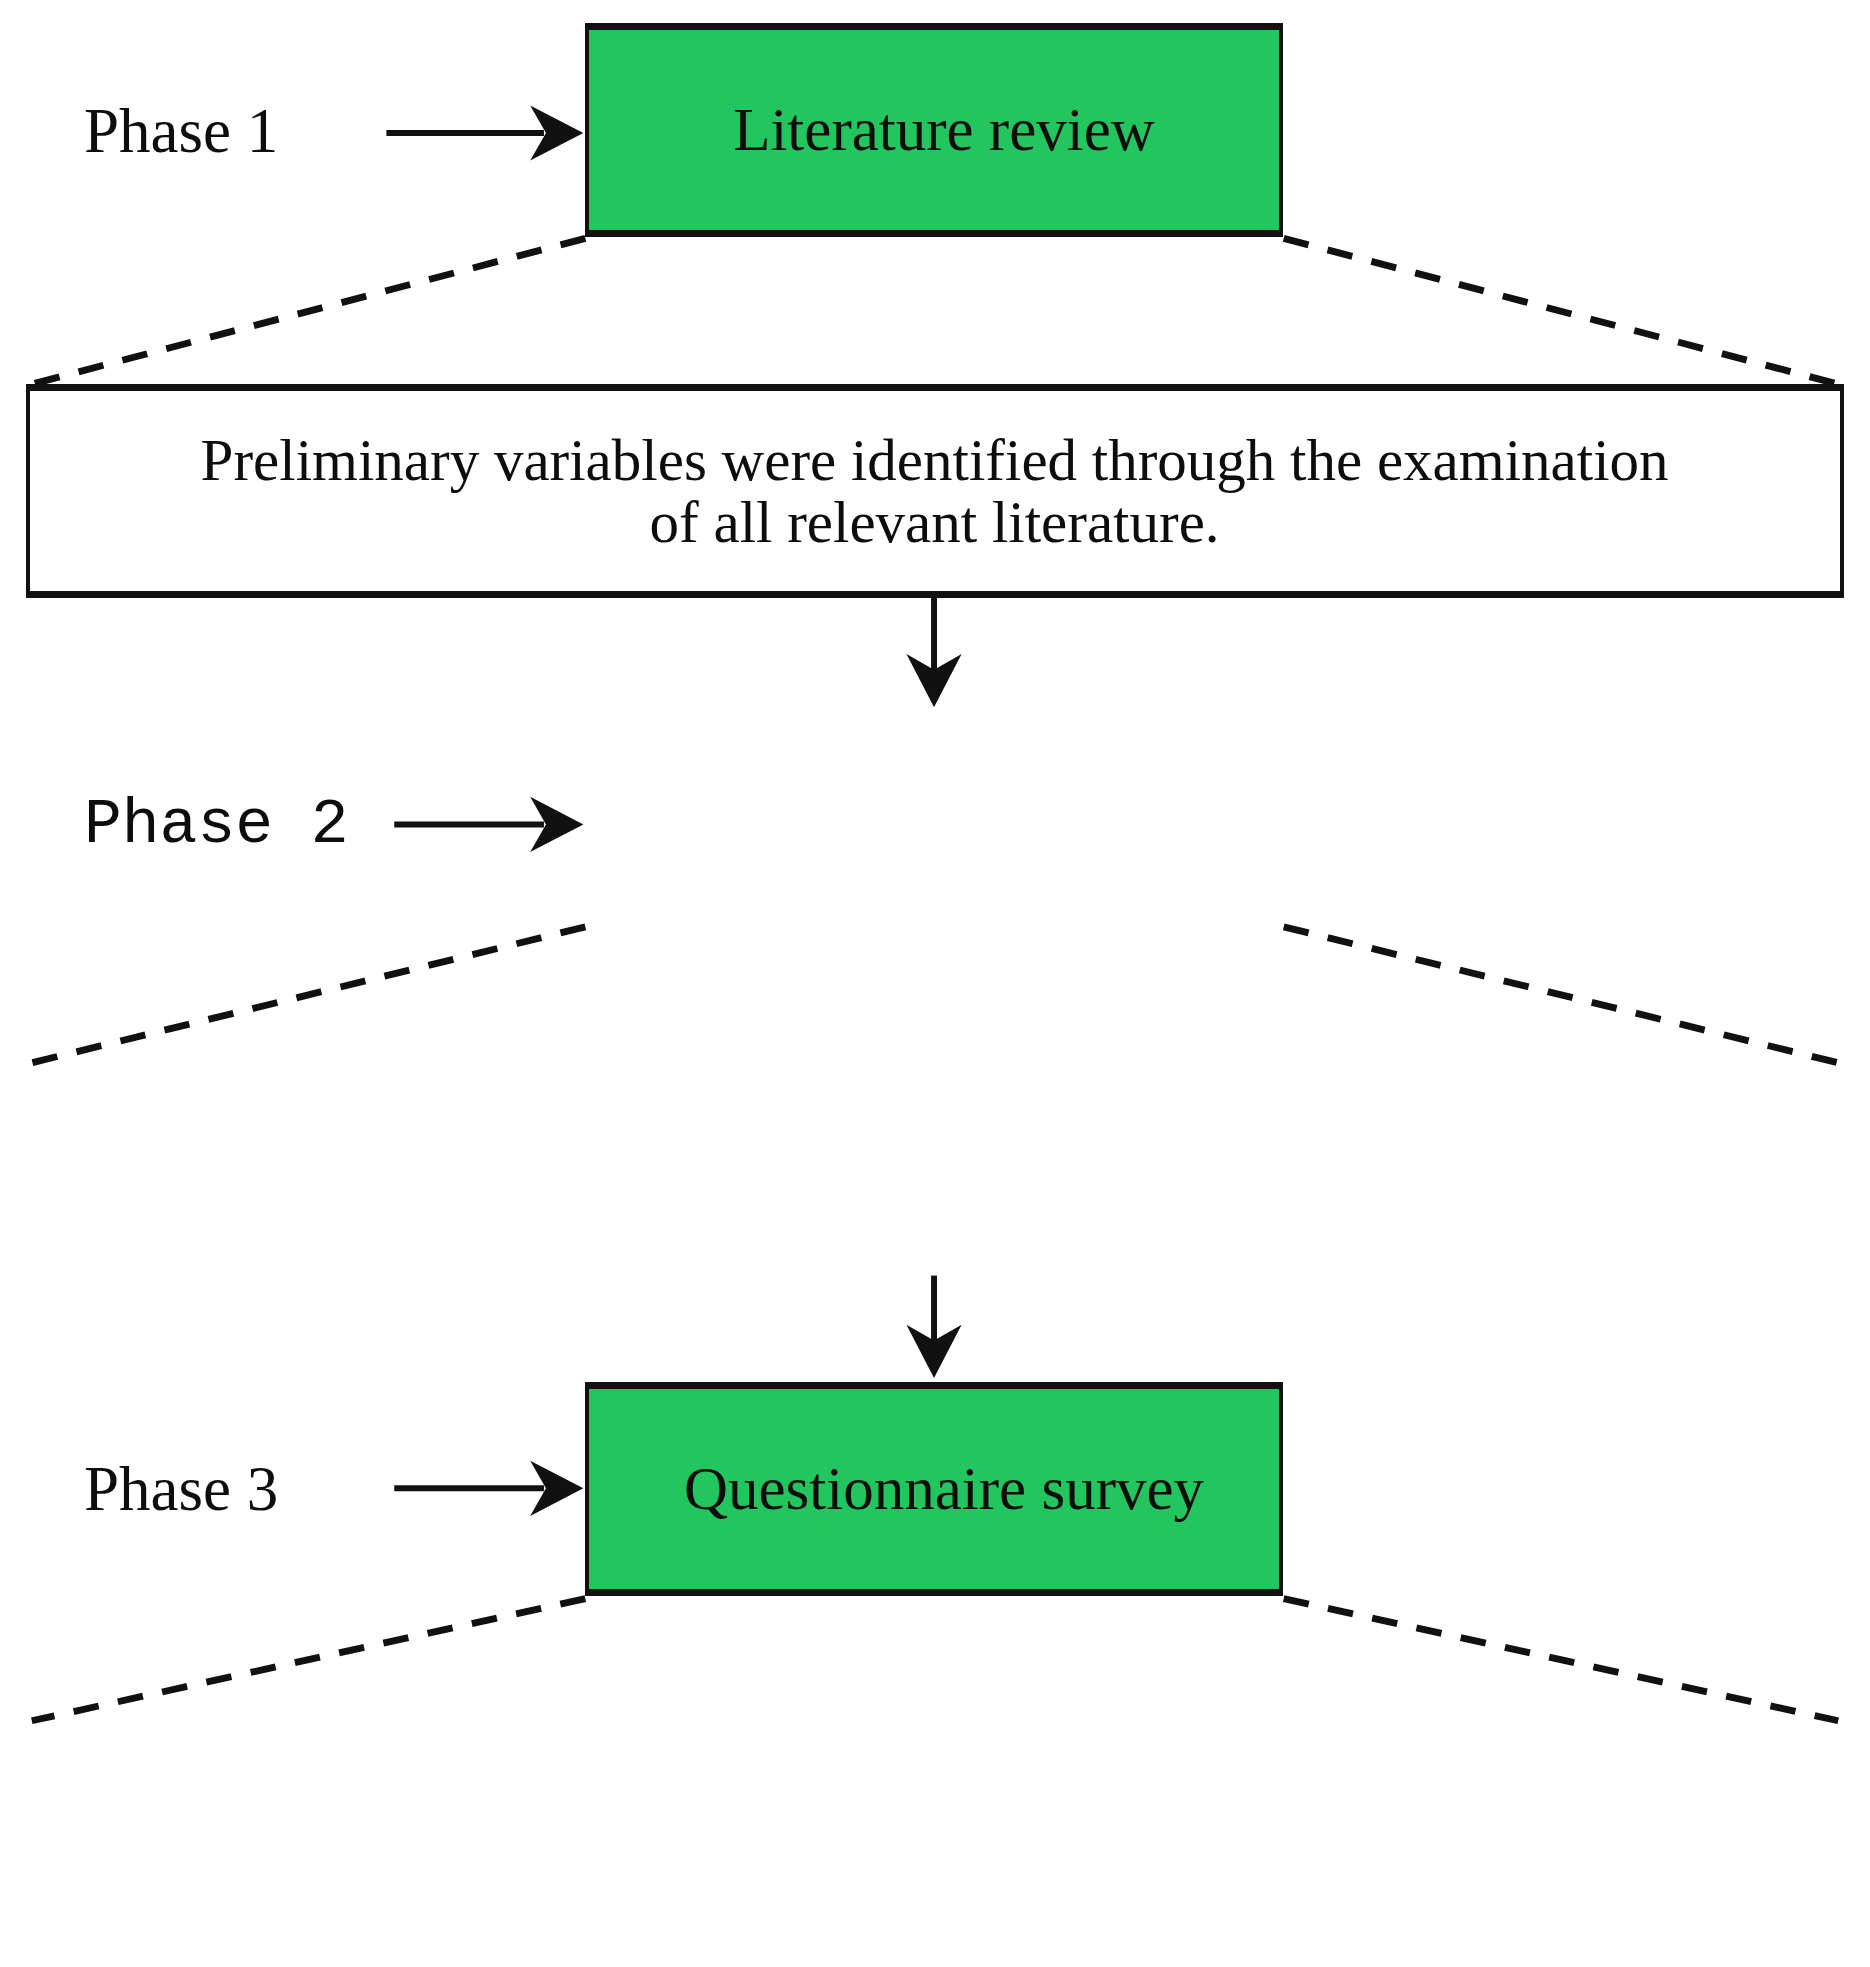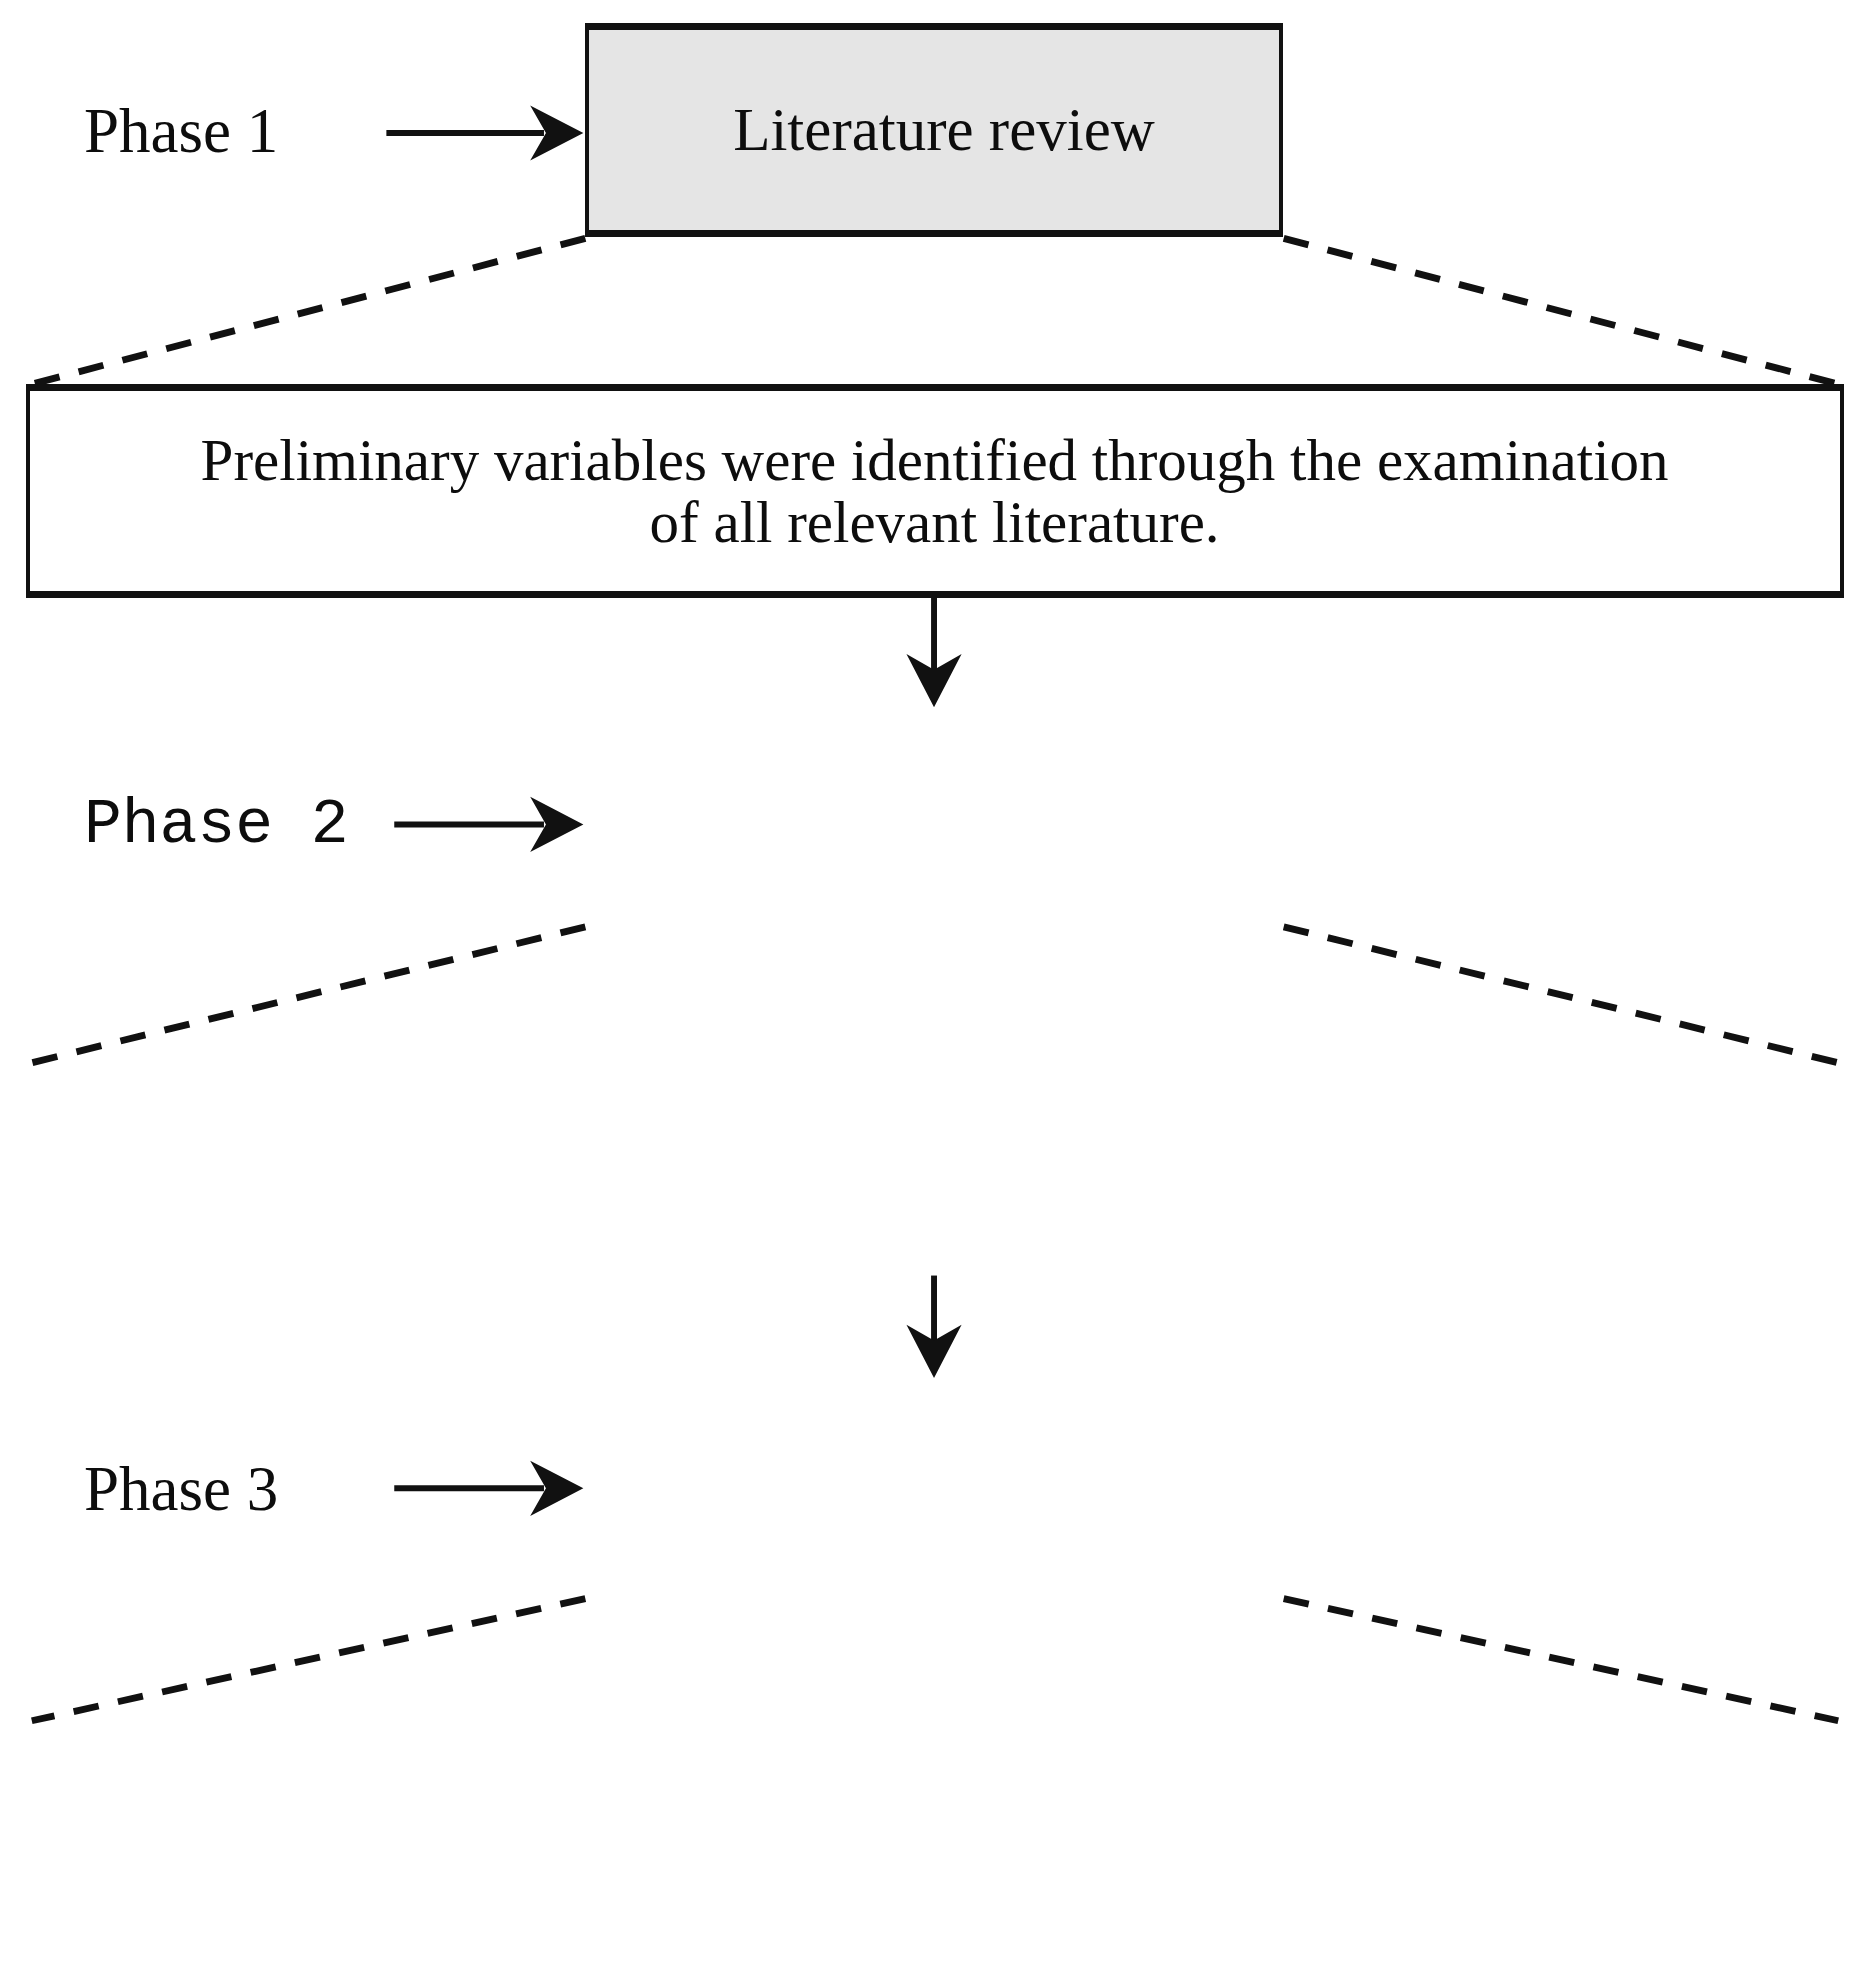--- a/index.html
+++ b/index.html
@@ -48,21 +48,21 @@
   .phase-label-3 { top: 1489px; font-family: Liberation Serif, serif; }
   .process-box {
     position: absolute;
     left: 585px;
     width: 698px;
     height: 214px;
     box-sizing: border-box;
     border: 4.9px solid #111111;
     border-top-width: 7.9px;
     border-bottom-width: 7.9px;
-    background: #e5e5e5;
+    background: #22c55e;
     display: flex;
     align-items: center;
     justify-content: center;
     font-size: 61px;
     text-align: center;
     padding-left: 20px;
   }
   .process-box-1 { top: 22.7px; }
   .process-box-2 { top: 709px; }
   .process-box-3 { top: 1382px; }
@@ -130,20 +130,23 @@
     <line class="dashed" x1="1303" y1="1623" x2="1866" y2="1747"></line>
   </svg>
 
   <div class="phase-label phase-label-1">Phase 1</div>
   <div class="phase-label phase-label-2">Phase 2</div>
   <div class="phase-label phase-label-3">Phase 3</div>
 
   <div class="process-box process-box-1">
     <span>Literature review</span>
   </div>
+  <div class="process-box process-box-3">
+    <span>Questionnaire survey</span>
+  </div>
 
   <div class="desc-box desc-box-1">
     <span>Preliminary variables were identified through the examination
 of all relevant literature.</span>
   </div>
 
 </div>
 
 
 </body></html>

